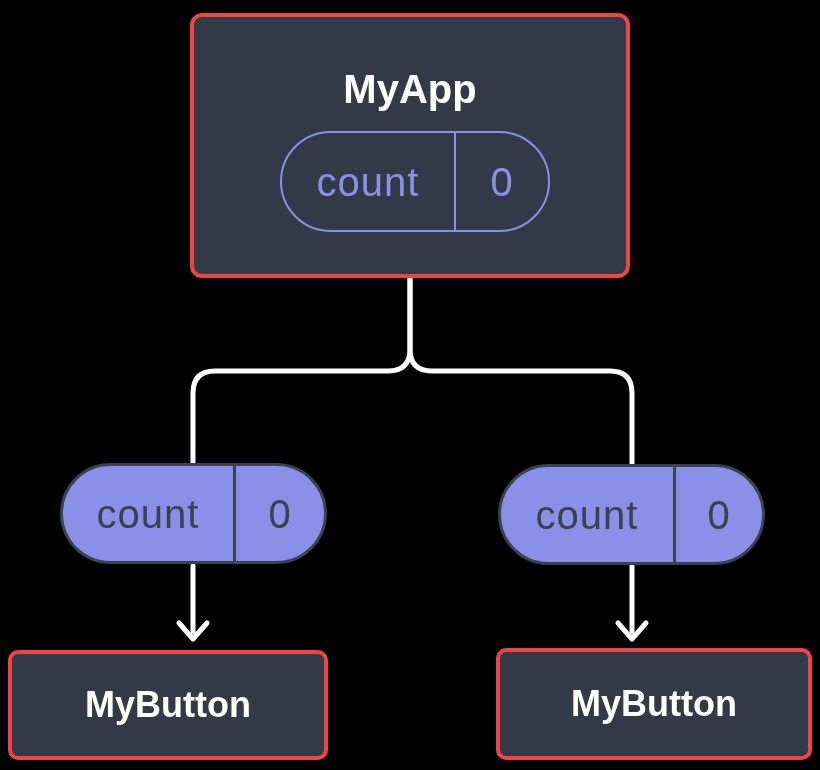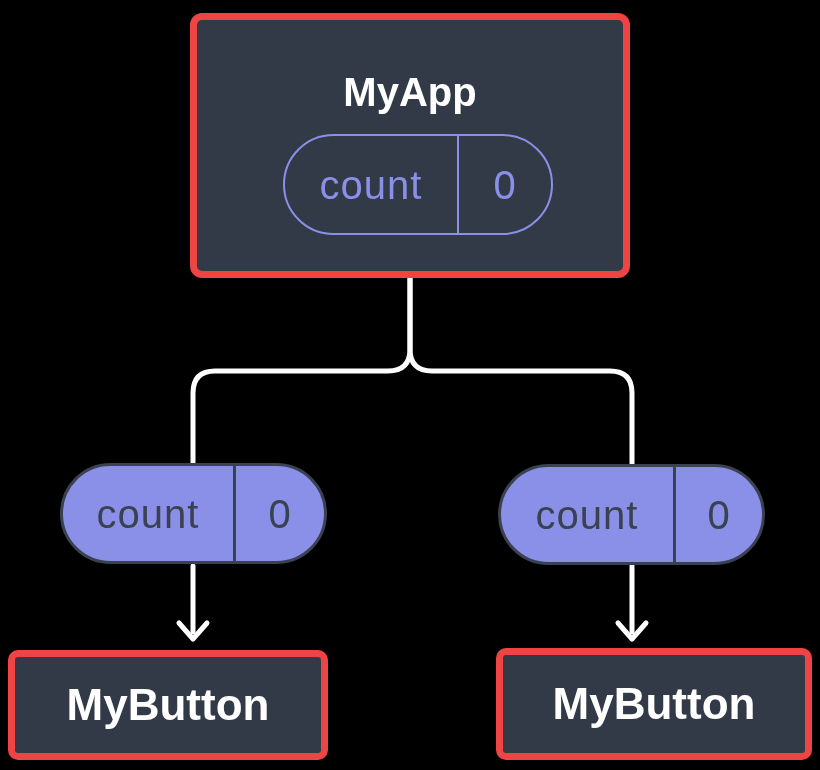--- a/index.html
+++ b/index.html
@@ -4,21 +4,21 @@
 <style>
   html,body{margin:0;padding:0;background:#000;}
   .canvas{
     position:relative;width:820px;height:770px;background:#000000;
     font-family:"Liberation Sans",sans-serif;overflow:hidden;
   }
   .connector-svg{position:absolute;left:0;top:0;width:820px;height:770px;}
   .connector-svg path{stroke:#ffffff;stroke-width:5;fill:none;stroke-linejoin:round;stroke-linecap:round;}
 
   .component{
-    position:absolute;background:#333a47;border:7px solid #ef4444;
+    position:absolute;background:#333a47;border:4px solid #ef4444;
     border-radius:12px;box-sizing:border-box;
   }
   .component-title{
     position:absolute;left:0;right:0;text-align:center;
     color:#ffffff;font-weight:700;font-size:40px;line-height:1;
   }
   .btn-box{display:flex;align-items:center;justify-content:center;border-radius:10px;}
 
   
   .myapp{left:190px;top:13px;width:440px;height:265px;}
@@ -49,21 +49,21 @@
   }
   .prop-pill .cell-value{flex:1;display:flex;align-items:center;justify-content:center;}
   .prop-pill-left{left:60px;top:463px;}
   .prop-pill-left .cell-label{width:170px;}
   .prop-pill-right{left:498px;top:464px;}
   .prop-pill-right .cell-label{width:172px;}
 
   
   .mybutton-left{left:8px;top:650px;width:320px;height:110px;}
   .mybutton-right{left:496px;top:648px;width:316px;height:112px;}
-  .mybutton-title{color:#ffffff;font-weight:700;font-size:44px;line-height:1;}
+  .mybutton-title{color:#ffffff;font-weight:700;font-size:36px;line-height:1;}
 </style>
 </head>
 <body>
 
 <div class="canvas">
 
   <svg class="connector-svg" viewBox="0 0 820 770" xmlns="http://www.w3.org/2000/svg">
     <path d="M410 279 V349 Q410 371 388 371 H215 Q193 371 193 393 V463"></path>
     <path d="M410 279 V349 Q410 371 432 371 H610 Q632 371 632 393 V463"></path>
     <path d="M193 566 V632"></path>

